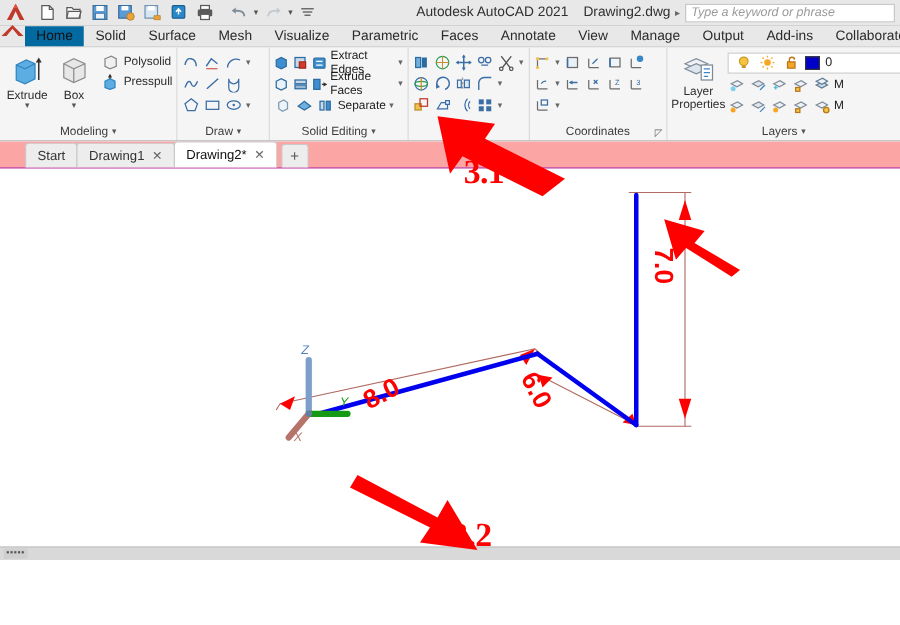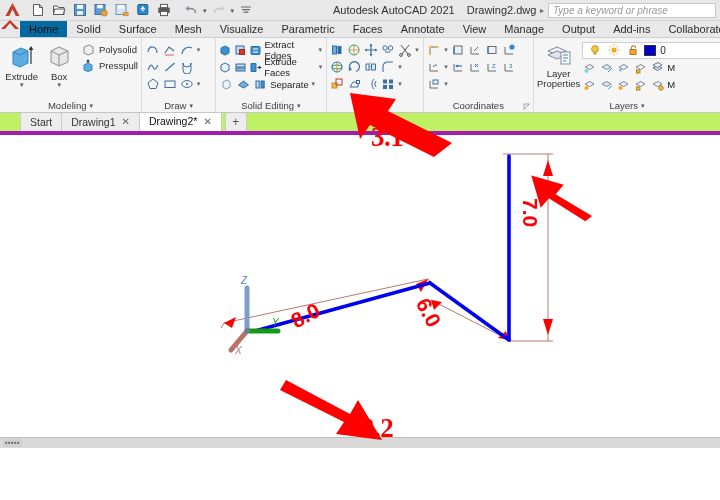--- a/index.html
+++ b/index.html
@@ -92,22 +92,22 @@
   .lay-name { font-size:10px; color:#222; }
   .ucs-select {
     display:flex; align-items:center; gap:4px; border:1px solid #cfcfcf; background:#fff;
     height:16px; padding:0 3px; width:98px; font-size:9.5px; color:#222;
   }
   .ucs-select .arr { margin-left:auto; font-size:7px; color:#555; }
   .dlg-launcher { position:absolute; right:3px; bottom:1px; font-size:8px; color:#666; }
 
   
   .filetabs {
-    height:22px; background:#bef264; display:flex; align-items:flex-end;
-    border-bottom:4px solid #a21caf; flex:none; padding-left:20px;
+    height:22px; background:#fca5a5; display:flex; align-items:flex-end;
+    border-bottom:1px solid #a21caf; flex:none; padding-left:20px;
   }
   .ftab {
     height:20px; display:flex; align-items:center; gap:6px; padding:0 9px;
     font-size:10.5px; color:#333; background:#ededed;
     border:1px solid #c9c9c9; border-bottom:none;
     border-top-left-radius:3px; border-top-right-radius:3px; margin-right:-1px;
   }
   .ftab.active { background:#ffffff; color:#111; height:21px; }
   .ftab .x { font-size:10px; color:#666; }
   .ftab-add {

